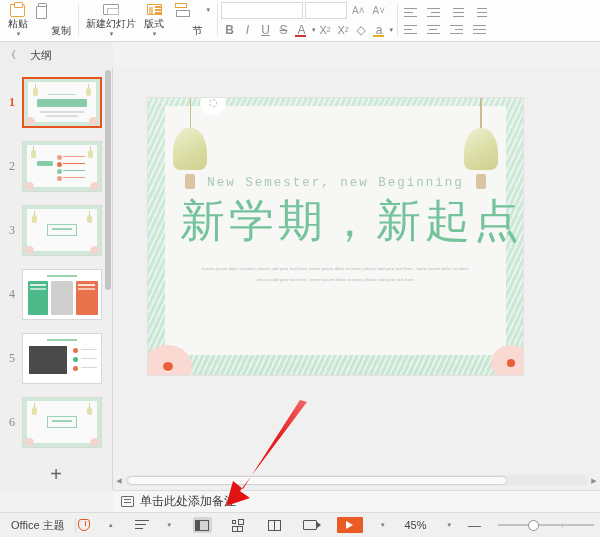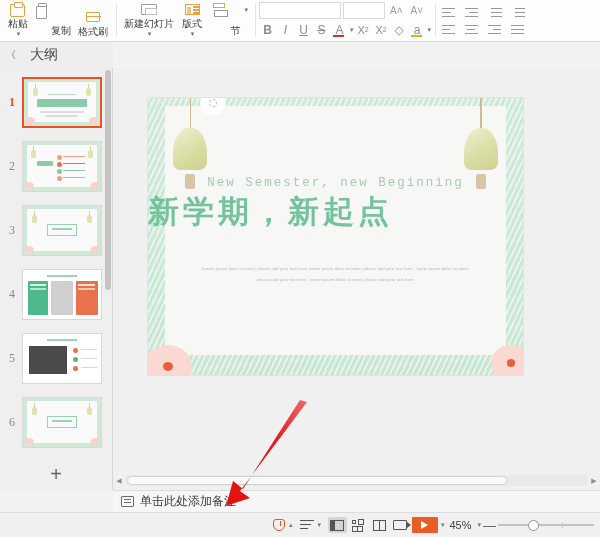--- a/index.html
+++ b/index.html
@@ -87,21 +87,21 @@
   .colorA { position:relative; }
   .colorA::after{ content:""; position:absolute; left:2px; bottom:1px; width:11px; height:2.5px; background:#c33; }
   .colorAh::after{ background:#e0b020; }
 
   
   .paneltabs {
     position:absolute; left:0; top:42px; width:113px; height:26px;
     background:#eeeeee; display:flex; align-items:center; gap:6px; padding-left:6px;
   }
   .collapse-ic { font-size:10px; color:#777; width:10px; }
-  .ptab { font-size:14px; color:#4a4a4a; padding:2px 8px; border-radius:9px; }
+  .ptab { font-size:11px; color:#4a4a4a; padding:2px 8px; border-radius:9px; }
   .ptab.active { background:#bfbfbf; color:#fff; }
 
   
   .thumbpanel {
     position:absolute; left:0; top:68px; width:113px; bottom:47px;
     background:#efefef; border-right:1px solid #d6d6d6; overflow:hidden;
   }
   .thumblist { position:absolute; left:0; top:0; right:0; bottom:32px; overflow:hidden; }
   .thumbrow { display:flex; align-items:center; height:64px; padding-left:2px; }
   .thnum { width:20px; text-align:center; font-size:12px; color:#888; font-family:"Liberation Serif", serif; }
@@ -182,22 +182,22 @@
     background:radial-gradient(circle at 50% 50%, #ffffff 0 55%, #f3f3ef 100%);
   }
   .flower-w .core{ position:absolute; left:50%; top:50%; width:34%; height:34%; margin:-17% 0 0 -17%;
       border-radius:50%; border:1px dashed #c9c9bb; }
 
   .s-eng {
     position:absolute; left:0; right:0; top:78px; text-align:center;
     font-family:"Liberation Mono", monospace; font-size:12.5px; letter-spacing:2px; color:#a8c9b3;
   }
   .s-title {
-    position:absolute; left:0; right:0; top:95px; text-align:left;
-    font-size:31px; font-weight:bold; color:#75c39c; letter-spacing:4px; line-height:1.25;
+    position:absolute; left:0; right:0; top:95px; text-align:right;
+    font-size:45px; font-weight:normal; color:#75c39c; letter-spacing:4px; line-height:1.25;
   }
   .s-body {
     position:absolute; left:48px; right:48px; top:166px; text-align:center;
     font-size:4.4px; color:#b7b7b7; line-height:2.4;
   }
 
   
   .hscroll { position:absolute; left:0; right:0; bottom:3px; height:13px; display:flex; align-items:center; }
   .hsarrow { width:12px; text-align:center; font-size:7px; color:#8b8b8b; }
   .hstrack { flex:1; height:11px; background:#e9e9e9; border-radius:6px; position:relative; }
@@ -218,21 +218,21 @@
   
   .statusbar {
     position:absolute; left:0; right:0; bottom:0; height:25px;
     background:#f0f0f0; border-top:1px solid #dcdcdc;
     display:flex; align-items:center; font-size:11px; color:#454545;
   }
   .sb-item { padding:0 11px; display:flex; align-items:center; gap:4px; height:25px; position:relative;}
   .sb-sep::after{ content:""; position:absolute; right:0; top:5px; bottom:5px; width:1px; background:#dadada;}
   .shield { width:12px; height:12px; border:1.2px solid #555; border-radius:50%; position:relative;}
   .shield::after{content:"\00d7"; position:absolute; left:2px; top:-3px; font-size:10px; color:#555;}
-  .sb-right { margin-left:auto; display:flex; align-items:center; gap:2px; padding-right:6px;}
+  .sb-right { margin-left:auto; display:flex; align-items:center; gap:17px; padding-right:6px;}
   .vmode { width:19px; height:16px; display:flex; align-items:center; justify-content:center; border-radius:2px;}
   .vmode.active { background:#d4d4d4; }
   .v-normal{ position:relative; width:14px; height:11px; border:1.3px solid #555; }
   .v-normal::after{content:""; position:absolute; left:0; top:0; width:4px; height:9px; background:#555;}
   .v-sorter{ position:relative; width:12px; height:11px;}
   .v-sorter i, .v-sorter i::before, .v-sorter i::after, .v-sorter::after{
       content:""; position:absolute; width:4px; height:4px; border:1.2px solid #555;}
   .v-sorter i{left:0; top:0;}
   .v-sorter i::before{left:5px; top:-1.2px;}
   .v-sorter i::after{left:-1.2px; top:5px;}
@@ -282,26 +282,20 @@
             </span>
           <span class="lbl">剪切</span>
         </div>
         <div class="rbtn rbtn-h">
           <span class="icn ic-copy">
               <i></i>
             </span>
           <span class="lbl">复制</span>
         </div>
       </div>
-      <div class="rbtn">
-        <span class="ico icn ic-brush">
-            <i></i>
-          </span>
-        <span class="lbl">格式刷</span>
-      </div>
     </div>
 
 
     <div class="rgroup">
       <div class="rbtn">
         <span class="ico icn ic-newslide">
             <i></i>
           </span>
         <span class="lbl">新建幻灯片</span>
           <span class="caret">▾</span>
@@ -558,20 +552,21 @@
       <span class="hsarrow">▶</span>
     </div>
   </div>
 
   <div class="notesbar">
     <span class="notes-ic"></span>
     <span class="notes-txt">单击此处添加备注</span>
   </div>
 
   <div class="statusbar">
+    <span class="sb-item sb-sep">Office 主题</span>
 
     <span class="sb-right">
       <span class="wpsmark">
           <i></i>
         </span>
       <span class="caret">▴</span>
       <span class="menu-ic" style="margin-left:6px;">
         <s style="top:0;width:14px"></s>
           <s style="top:4px;width:11px"></s>
           <s style="top:8px;width:8px"></s>

